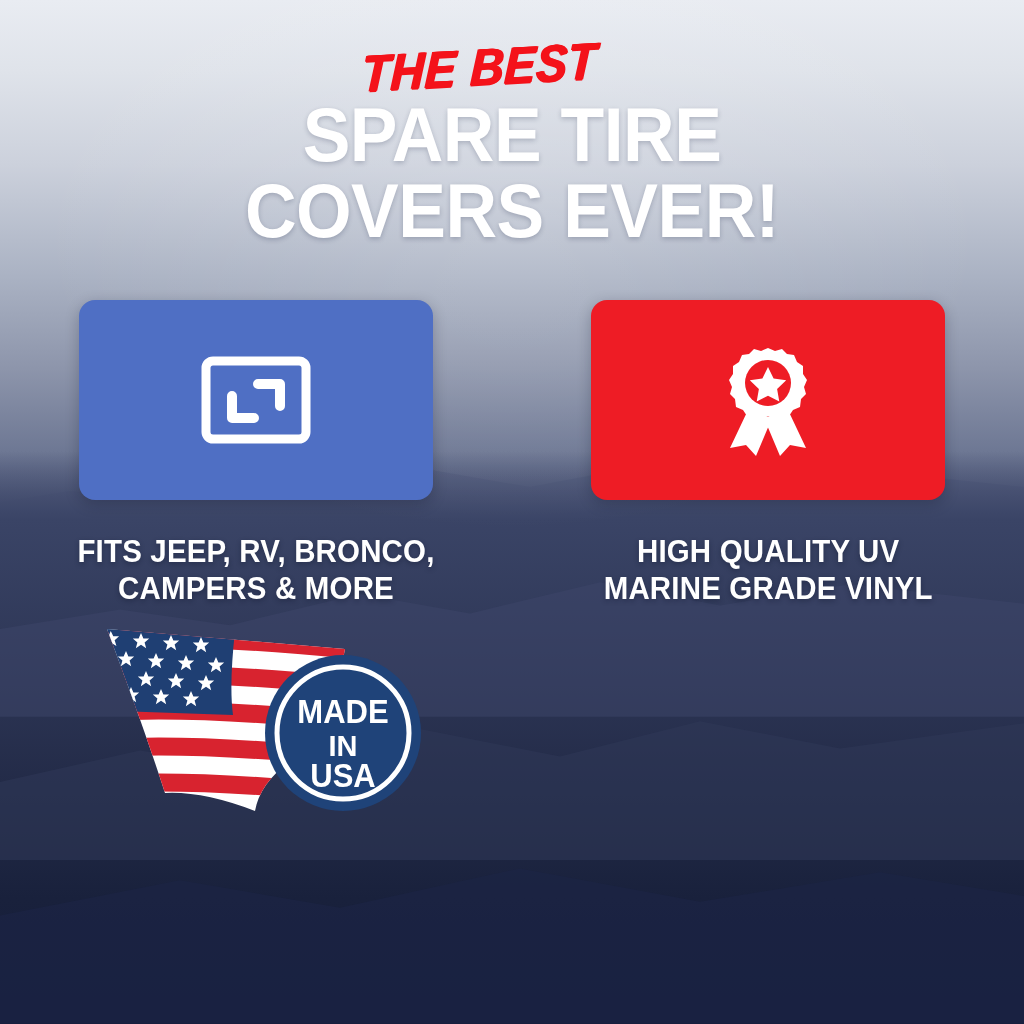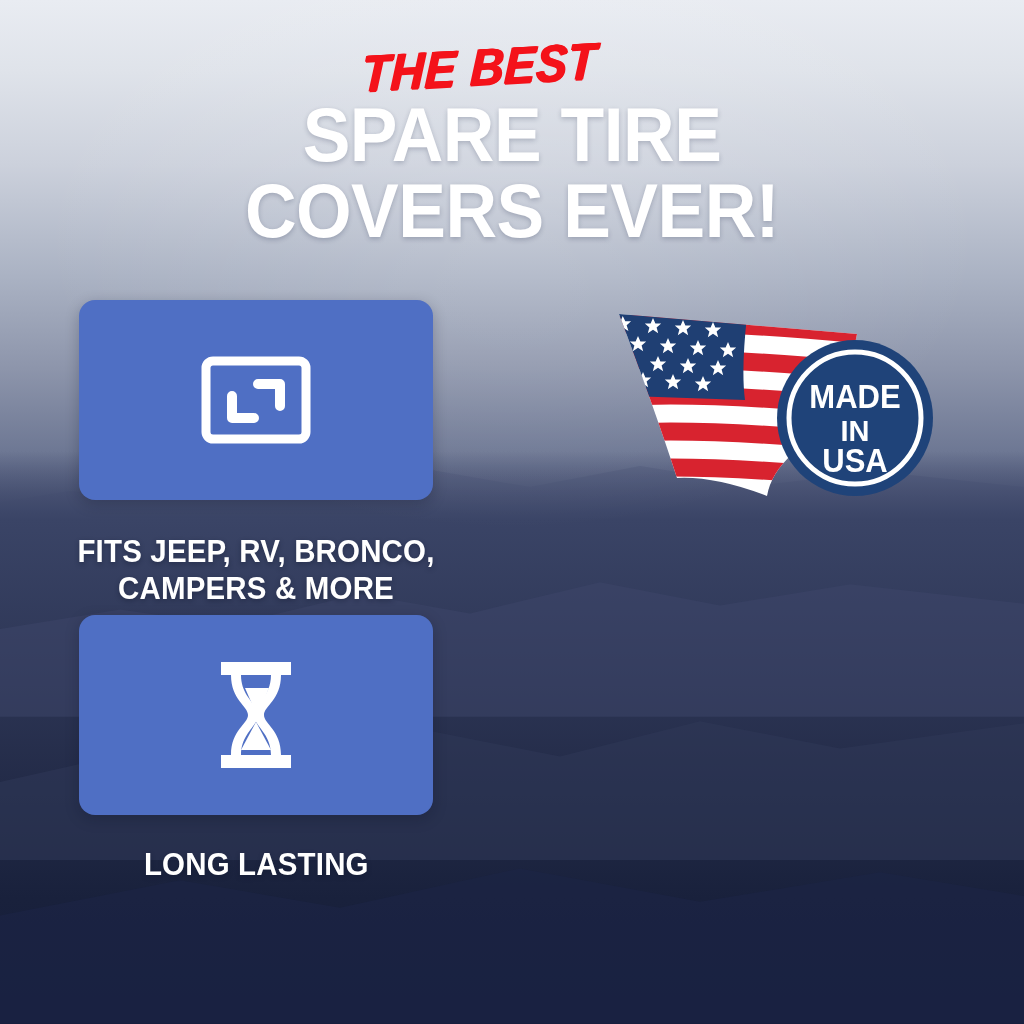--- a/index.html
+++ b/index.html
@@ -173,20 +173,42 @@
           <path d="M58 29 h22 v22" fill="none" stroke="#ffffff" stroke-width="10" stroke-linecap="round" stroke-linejoin="round"></path>
           <path d="M32 41 v22 h22" fill="none" stroke="#ffffff" stroke-width="10" stroke-linecap="round" stroke-linejoin="round"></path>
         </svg>
       </div>
       <div class="caption">
         <span>FITS JEEP, RV, BRONCO,</span><br>
         <span>CAMPERS &amp; MORE</span>
       </div>
     </div>
 
+    <div class="cell">
+      <div class="card card-red">
+        <svg width="104" height="112" viewBox="0 0 104 112">
+
+          <path d="M32 66 L14 104 L30 101 L40 112 L56 74 Z" fill="#ffffff"></path>
+          <path d="M72 66 L90 104 L74 101 L64 112 L48 74 Z" fill="#ffffff"></path>
+
+          <path d="M52 4
+                   L59 7 L66 5 L71 10 L78 11 L81 18 L87 22 L87 30 L91 36 L88 43
+                   L90 50 L85 55 L84 63 L77 66 L73 72 L65 71 L59 75 L52 72
+                   L45 75 L39 71 L31 72 L27 66 L20 63 L19 55 L14 50 L16 43
+                   L13 36 L17 30 L17 22 L23 18 L26 11 L33 10 L38 5 L45 7 Z" fill="#ffffff"></path>
+          <circle cx="52" cy="39" r="23" fill="#ee1c25"></circle>
+          <path d="M52 23 L57.6 34.4 L70.2 36.2 L61.1 45.1 L63.3 57.6 L52 51.7
+                   L40.7 57.6 L42.9 45.1 L33.8 36.2 L46.4 34.4 Z" fill="#ffffff"></path>
+        </svg>
+      </div>
+      <div class="caption">
+        <span>HIGH QUALITY UV</span><br>
+        <span>MARINE GRADE VINYL</span>
+      </div>
+    </div>
 
     <div class="cell">
       <div class="flag-badge">
 
         <svg class="flag-svg" width="270" height="200" viewBox="0 0 270 200">
           <defs>
             <clipPath id="flagClip">
               <path d="M24,14 L262,34 Q250,88 258,120 Q180,150 172,196
                        Q120,176 82,178 Q60,110 24,14 Z"></path>
             </clipPath>
@@ -260,32 +282,15 @@
           <circle cx="80" cy="80" r="78" fill="#1f4379"></circle>
           <circle cx="80" cy="80" r="66" fill="none" stroke="#ffffff" stroke-width="5"></circle>
           <text x="80" y="70" text-anchor="middle" fill="#ffffff" font-family="Liberation Sans, sans-serif" font-size="33" font-weight="bold" transform="scale(0.94 1) translate(5.1 0)">MADE</text>
           <text x="80" y="103" text-anchor="middle" fill="#ffffff" font-family="Liberation Sans, sans-serif" font-size="29" font-weight="bold">IN</text>
           <text x="80" y="134" text-anchor="middle" fill="#ffffff" font-family="Liberation Sans, sans-serif" font-size="33" font-weight="bold" transform="scale(0.94 1) translate(5.1 0)">USA</text>
         </svg>
       </div>
       <div class="cell-spacer"></div>
     </div>
 
-    <div class="cell">
-      <div class="card card-blue">
-        <svg width="82" height="110" viewBox="0 0 82 110">
-          <rect x="6" y="2" width="70" height="13" fill="#ffffff"></rect>
-          <rect x="6" y="95" width="70" height="13" fill="#ffffff"></rect>
-          <path d="M16 15 C16 40, 33 46, 33 55 C33 64, 16 70, 16 95
-                   L26 95 C26 73, 43 66, 43 55 C43 44, 26 37, 26 15 Z" fill="#ffffff"></path>
-          <path d="M66 15 C66 40, 49 46, 49 55 C49 64, 66 70, 66 95
-                   L56 95 C56 73, 39 66, 39 55 C39 44, 56 37, 56 15 Z" fill="#ffffff"></path>
-          <path d="M30 28 L54 28 L45 49 L41 53 Z" fill="#ffffff"></path>
-          <path d="M41 62 L56 90 L26 90 Z" fill="#ffffff"></path>
-        </svg>
-      </div>
-      <div class="caption caption-bottom">
-        <span>LONG LASTING</span>
-      </div>
-    </div>
 
   </div>
 </div>
 
 </body></html>

